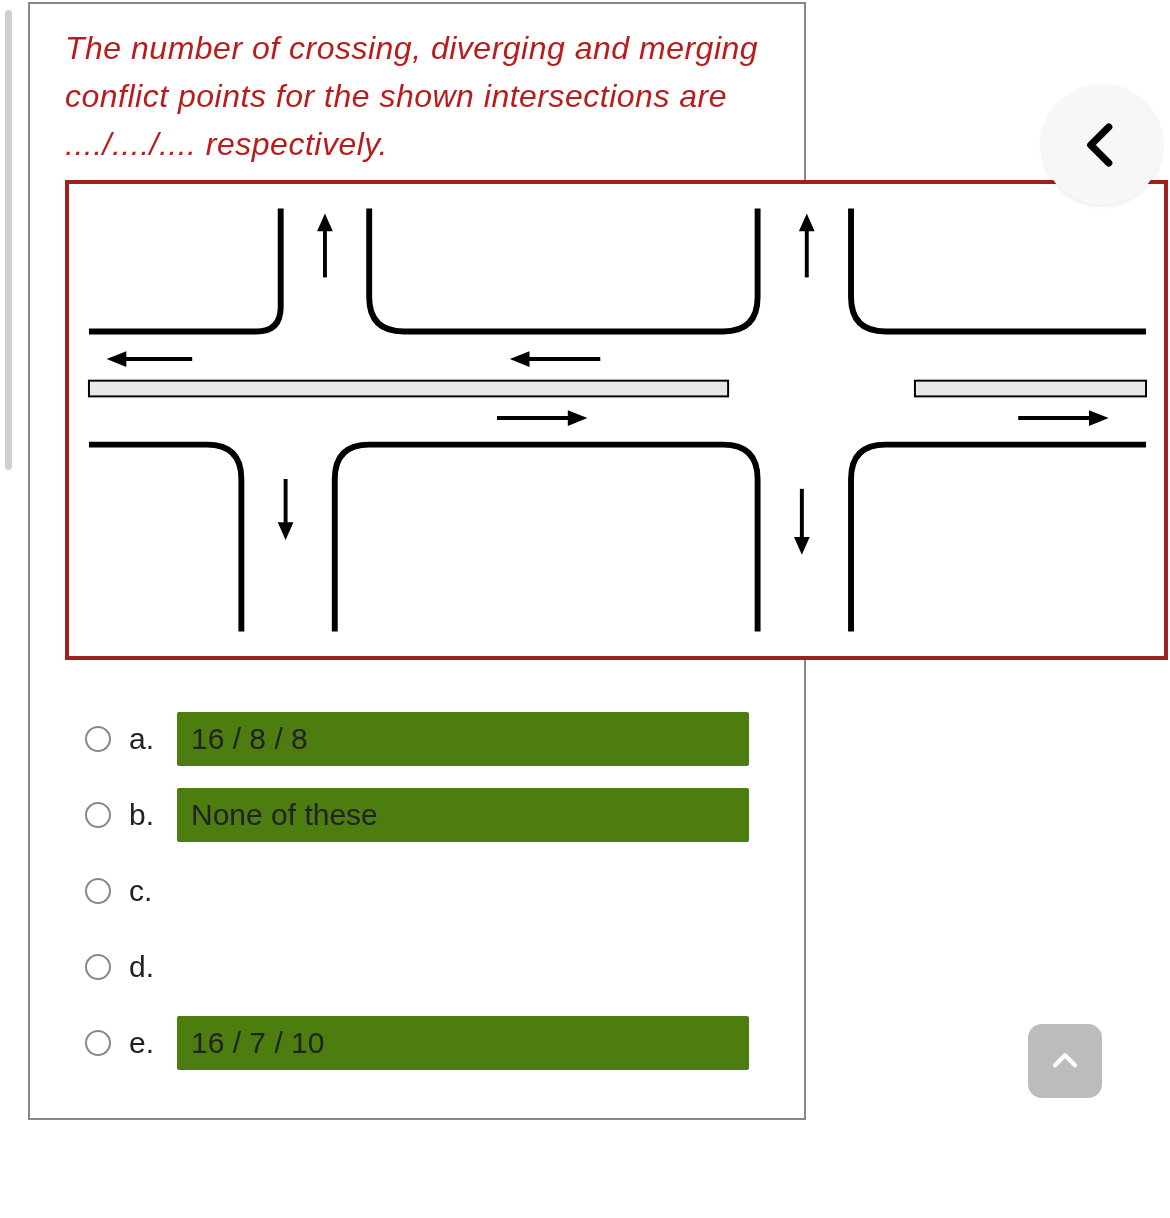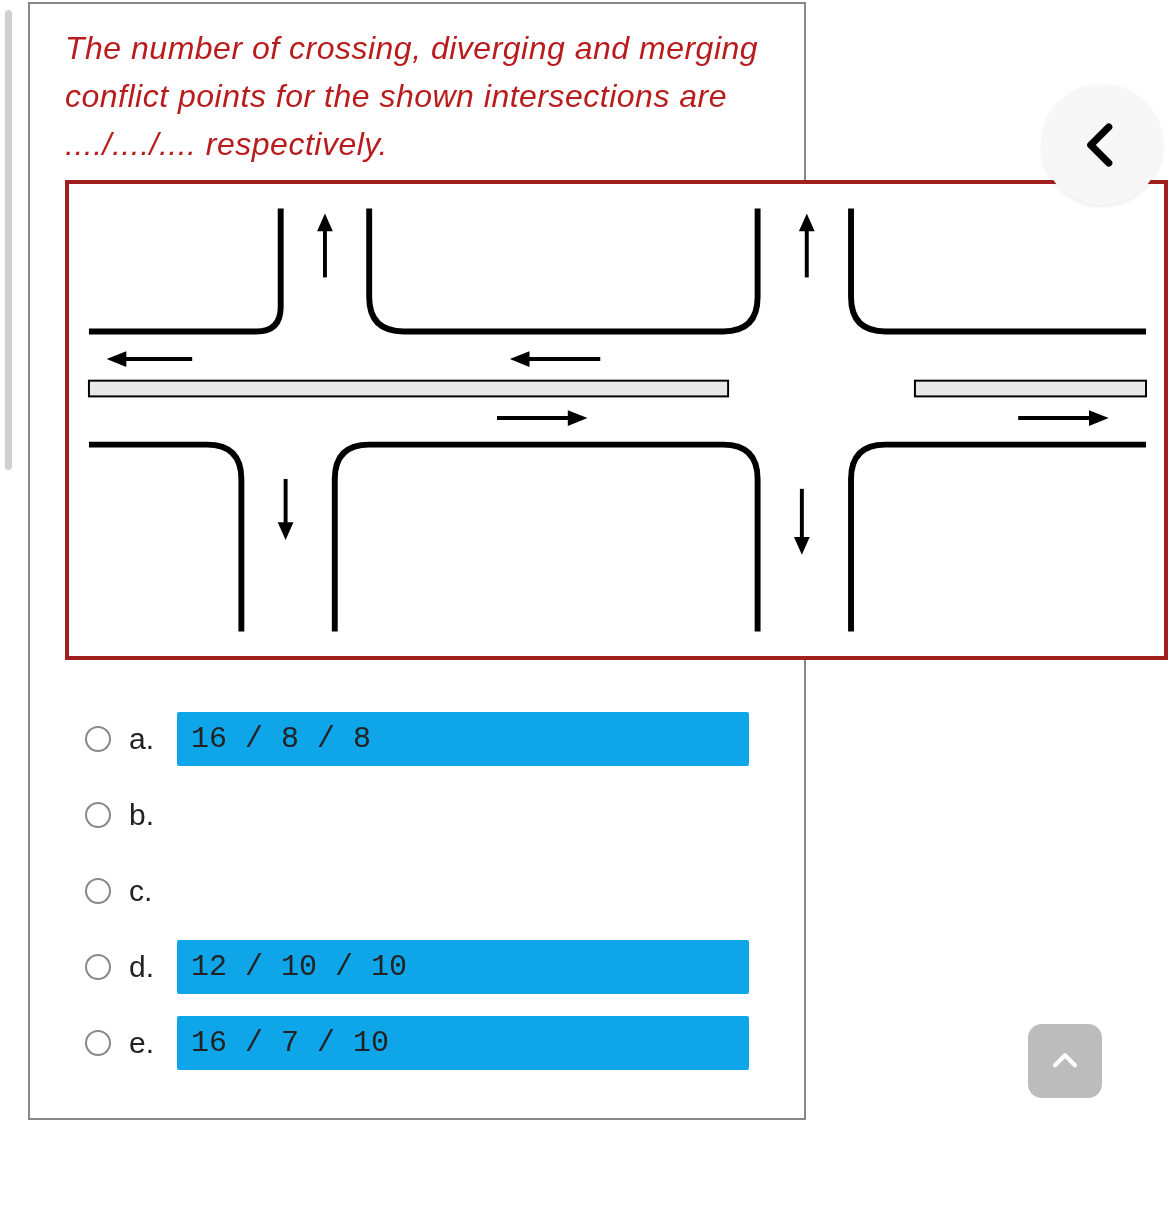--- a/index.html
+++ b/index.html
@@ -72,24 +72,23 @@
     .opt-letter {
       width: 48px;
       font-size: 30px;
       color: #222;
       margin-left: 18px;
     }
     .opt-text {
       flex: 1;
       font-size: 30px;
       color: #222;
-      background: #0ea5e9;
+      background: #4d7c0f;
       padding: 10px 14px;
       border-radius: 2px;
-      font-family: Liberation Mono, monospace;
     }
     .nav-back {
       position: absolute;
       right: 8px;
       top: 85px;
       width: 120px;
       height: 120px;
       border-radius: 60px;
       background: #f7f7f7;
       display: flex;
@@ -123,29 +122,29 @@
 
   <div class="options-block">
     <div class="option-row">
       <div class="radio"></div>
       <div class="opt-letter">a.</div>
       <div class="opt-text">16 / 8 / 8</div>
     </div>
     <div class="option-row">
       <div class="radio"></div>
       <div class="opt-letter">b.</div>
+      <div class="opt-text">None of these</div>
     </div>
     <div class="option-row">
       <div class="radio"></div>
       <div class="opt-letter">c.</div>
     </div>
     <div class="option-row">
       <div class="radio"></div>
       <div class="opt-letter">d.</div>
-      <div class="opt-text">12 / 10 / 10</div>
     </div>
     <div class="option-row">
       <div class="radio"></div>
       <div class="opt-letter">e.</div>
       <div class="opt-text">16 / 7 / 10</div>
     </div>
   </div>
 </div>
 
 <div class="image-box">

